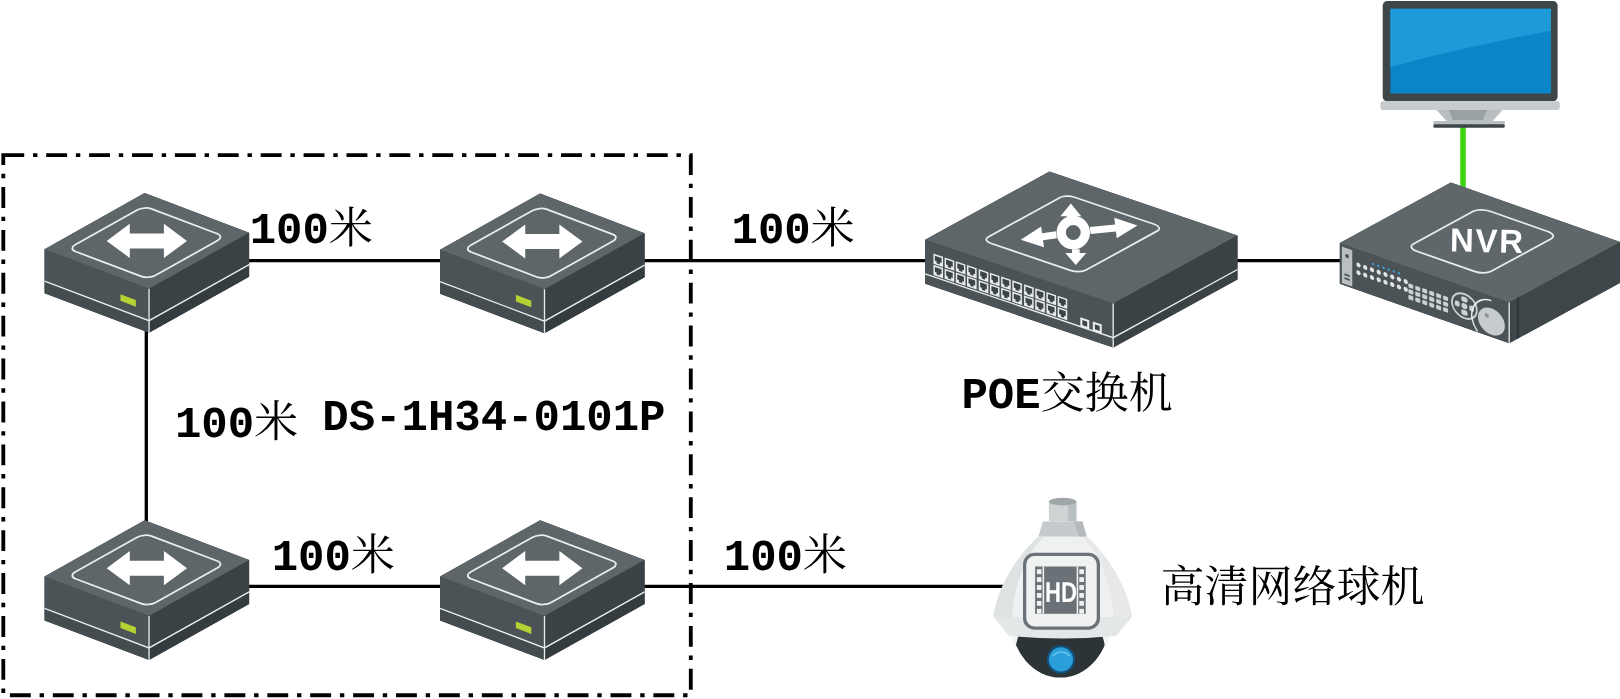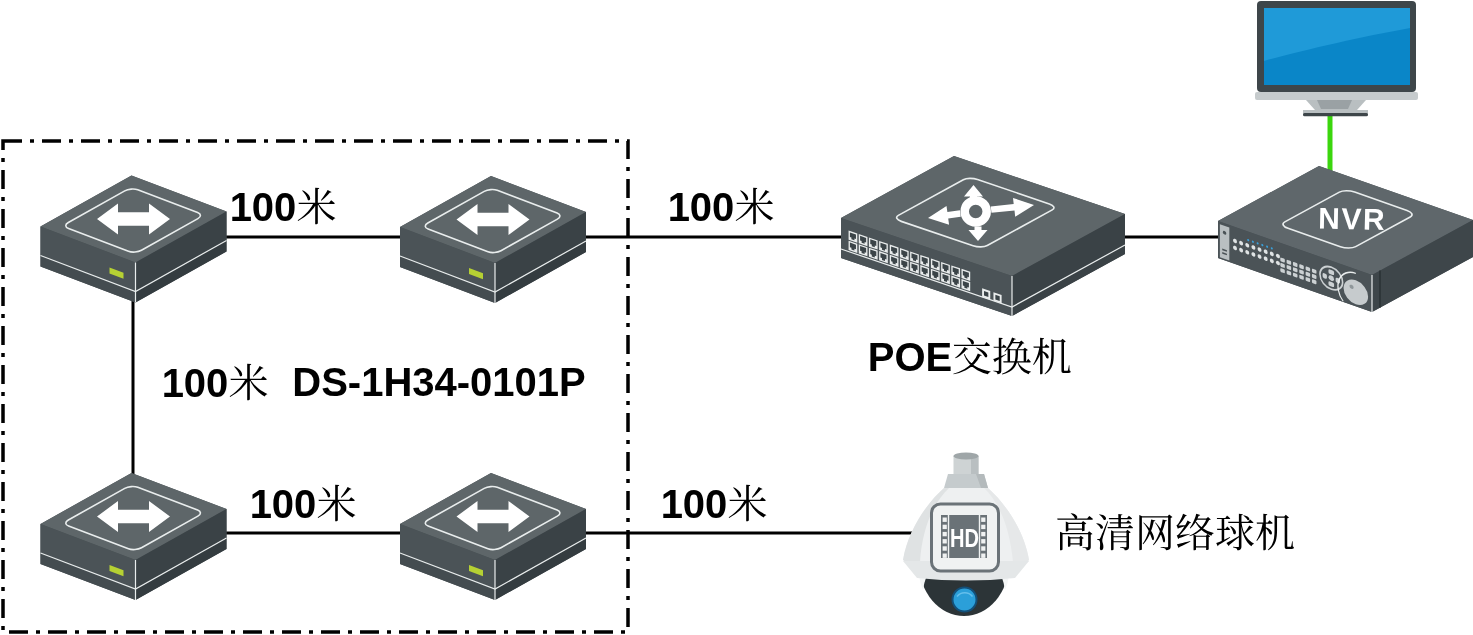--- a/index.html
+++ b/index.html
@@ -1,19 +1,19 @@
 <!DOCTYPE html>
 <html><head>
 <meta charset="utf-8">
 <style>
   html,body{margin:0;padding:0;background:#ffffff;}
   #canvas{position:relative;width:1473px;height:635px;background:#ffffff;overflow:hidden;
           font-family:"Liberation Serif",serif;}
   #scene{position:absolute;left:0;top:0;}
-  .lbl{position:absolute;font-family:Liberation Sans, sans-serif;font-weight:700;font-size:40px;
+  .lbl{position:absolute;font-family:Liberation Mono, monospace;font-weight:700;font-size:40px;
        line-height:40px;color:#000;white-space:nowrap;transform:translateX(-50%);}
   .lbl.regular{font-weight:400;}
   .lbl svg.cjk{width:1em;height:1em;vertical-align:-0.12em;display:inline-block;}
 </style>
 </head>
 <body>
 
 <div id="canvas">
 <svg id="scene" width="1473" height="635" viewBox="0 0 1473 635">
   <defs>
@@ -237,21 +237,21 @@
 
 <div class="lbl" style="left:283px;top:186px;">100<svg class="cjk" viewBox="0 -880 1000 1000">
         <path d="M47 462H812L862 524Q862 524 872 517Q881 510 896 498Q910 487 926 473Q942 460 956 448Q952 432 929 432H56ZM464 838 567 827Q565 817 557 810Q550 802 530 799V-53Q530 -57 522 -63Q514 -70 502 -74Q490 -78 478 -78H464ZM429 462H504V446Q433 311 312 197Q192 83 37 7L27 22Q113 76 190 148Q267 220 328 301Q390 382 429 462ZM532 462Q567 400 616 342Q665 284 724 234Q782 184 845 146Q908 107 969 83L967 72Q946 70 929 55Q912 41 904 17Q826 60 753 125Q680 190 619 273Q559 356 517 453ZM151 771Q214 739 253 705Q292 672 312 640Q332 608 337 583Q341 557 334 541Q327 524 313 521Q299 518 280 531Q273 570 250 612Q227 654 197 694Q167 734 139 763ZM774 783 872 731Q868 723 857 719Q847 714 832 718Q783 660 727 605Q671 551 619 513L606 525Q631 555 661 597Q690 640 719 688Q749 735 774 783Z" transform="scale(1,-1)" fill="currentColor"></path>
       </svg></div>
 <div class="lbl" style="left:721px;top:186px;">100<svg class="cjk" viewBox="0 -880 1000 1000">
         <path d="M47 462H812L862 524Q862 524 872 517Q881 510 896 498Q910 487 926 473Q942 460 956 448Q952 432 929 432H56ZM464 838 567 827Q565 817 557 810Q550 802 530 799V-53Q530 -57 522 -63Q514 -70 502 -74Q490 -78 478 -78H464ZM429 462H504V446Q433 311 312 197Q192 83 37 7L27 22Q113 76 190 148Q267 220 328 301Q390 382 429 462ZM532 462Q567 400 616 342Q665 284 724 234Q782 184 845 146Q908 107 969 83L967 72Q946 70 929 55Q912 41 904 17Q826 60 753 125Q680 190 619 273Q559 356 517 453ZM151 771Q214 739 253 705Q292 672 312 640Q332 608 337 583Q341 557 334 541Q327 524 313 521Q299 518 280 531Q273 570 250 612Q227 654 197 694Q167 734 139 763ZM774 783 872 731Q868 723 857 719Q847 714 832 718Q783 660 727 605Q671 551 619 513L606 525Q631 555 661 597Q690 640 719 688Q749 735 774 783Z" transform="scale(1,-1)" fill="currentColor"></path>
       </svg></div>
 <div class="lbl" style="left:215px;top:362px;">100<svg class="cjk" viewBox="0 -880 1000 1000">
         <path d="M47 462H812L862 524Q862 524 872 517Q881 510 896 498Q910 487 926 473Q942 460 956 448Q952 432 929 432H56ZM464 838 567 827Q565 817 557 810Q550 802 530 799V-53Q530 -57 522 -63Q514 -70 502 -74Q490 -78 478 -78H464ZM429 462H504V446Q433 311 312 197Q192 83 37 7L27 22Q113 76 190 148Q267 220 328 301Q390 382 429 462ZM532 462Q567 400 616 342Q665 284 724 234Q782 184 845 146Q908 107 969 83L967 72Q946 70 929 55Q912 41 904 17Q826 60 753 125Q680 190 619 273Q559 356 517 453ZM151 771Q214 739 253 705Q292 672 312 640Q332 608 337 583Q341 557 334 541Q327 524 313 521Q299 518 280 531Q273 570 250 612Q227 654 197 694Q167 734 139 763ZM774 783 872 731Q868 723 857 719Q847 714 832 718Q783 660 727 605Q671 551 619 513L606 525Q631 555 661 597Q690 640 719 688Q749 735 774 783Z" transform="scale(1,-1)" fill="currentColor"></path>
       </svg></div>
-<div class="lbl" style="left:439px;top:362px;">DS-1H34-0101P</div>
+<div class="lbl" style="left:449px;top:362px;">DS-1H34-0101P</div>
 <div class="lbl" style="left:303px;top:483px;">100<svg class="cjk" viewBox="0 -880 1000 1000">
         <path d="M47 462H812L862 524Q862 524 872 517Q881 510 896 498Q910 487 926 473Q942 460 956 448Q952 432 929 432H56ZM464 838 567 827Q565 817 557 810Q550 802 530 799V-53Q530 -57 522 -63Q514 -70 502 -74Q490 -78 478 -78H464ZM429 462H504V446Q433 311 312 197Q192 83 37 7L27 22Q113 76 190 148Q267 220 328 301Q390 382 429 462ZM532 462Q567 400 616 342Q665 284 724 234Q782 184 845 146Q908 107 969 83L967 72Q946 70 929 55Q912 41 904 17Q826 60 753 125Q680 190 619 273Q559 356 517 453ZM151 771Q214 739 253 705Q292 672 312 640Q332 608 337 583Q341 557 334 541Q327 524 313 521Q299 518 280 531Q273 570 250 612Q227 654 197 694Q167 734 139 763ZM774 783 872 731Q868 723 857 719Q847 714 832 718Q783 660 727 605Q671 551 619 513L606 525Q631 555 661 597Q690 640 719 688Q749 735 774 783Z" transform="scale(1,-1)" fill="currentColor"></path>
       </svg></div>
 <div class="lbl" style="left:714px;top:483px;">100<svg class="cjk" viewBox="0 -880 1000 1000">
         <path d="M47 462H812L862 524Q862 524 872 517Q881 510 896 498Q910 487 926 473Q942 460 956 448Q952 432 929 432H56ZM464 838 567 827Q565 817 557 810Q550 802 530 799V-53Q530 -57 522 -63Q514 -70 502 -74Q490 -78 478 -78H464ZM429 462H504V446Q433 311 312 197Q192 83 37 7L27 22Q113 76 190 148Q267 220 328 301Q390 382 429 462ZM532 462Q567 400 616 342Q665 284 724 234Q782 184 845 146Q908 107 969 83L967 72Q946 70 929 55Q912 41 904 17Q826 60 753 125Q680 190 619 273Q559 356 517 453ZM151 771Q214 739 253 705Q292 672 312 640Q332 608 337 583Q341 557 334 541Q327 524 313 521Q299 518 280 531Q273 570 250 612Q227 654 197 694Q167 734 139 763ZM774 783 872 731Q868 723 857 719Q847 714 832 718Q783 660 727 605Q671 551 619 513L606 525Q631 555 661 597Q690 640 719 688Q749 735 774 783Z" transform="scale(1,-1)" fill="currentColor"></path>
       </svg></div>
 <div class="lbl" style="left:970px;top:336px;">POE<svg class="cjk" viewBox="0 -880 1000 1000">
         <path d="M868 729Q868 729 877 721Q886 712 900 700Q914 687 929 673Q945 659 956 646Q953 630 930 630H60L51 660H819ZM393 840Q449 827 483 807Q518 787 534 765Q551 742 554 722Q557 702 549 688Q540 674 526 671Q511 668 492 679Q485 706 468 735Q451 763 428 789Q405 814 382 832ZM615 595Q698 568 752 537Q807 506 838 475Q868 444 880 417Q891 390 888 371Q884 353 869 347Q853 341 832 352Q818 381 793 413Q768 445 735 477Q703 508 669 536Q635 564 605 585ZM320 428Q358 337 422 265Q486 193 571 139Q657 85 758 48Q860 11 971 -9L969 -21Q946 -24 929 -39Q912 -53 904 -78Q759 -41 641 24Q523 88 438 185Q352 282 303 416ZM411 558Q407 551 399 547Q391 544 374 547Q346 508 302 466Q259 425 206 387Q152 350 92 323L83 337Q132 372 177 417Q222 463 258 512Q294 561 314 605ZM751 400Q747 392 738 389Q729 385 710 388Q660 279 571 185Q481 91 350 23Q220 -45 45 -78L39 -62Q199 -19 321 55Q443 129 526 228Q608 326 652 442Z" transform="scale(1,-1)" fill="currentColor"></path>
       </svg><svg class="cjk" viewBox="0 -880 1000 1000">
         <path d="M658 538Q658 434 651 349Q644 265 622 198Q599 132 556 80Q513 28 441 -11Q369 -50 263 -80L257 -64Q350 -27 412 15Q474 58 511 109Q548 160 567 223Q586 286 591 364Q597 442 594 538ZM602 807Q599 799 590 794Q581 789 564 790Q521 694 460 615Q398 536 330 486L316 497Q353 536 388 591Q424 645 455 710Q486 775 507 843ZM698 728 740 770 815 701Q810 696 800 694Q791 692 776 691Q758 668 734 638Q710 608 683 580Q656 551 628 531H610Q630 556 649 593Q669 629 685 666Q701 703 710 728ZM828 550V521H433V550ZM651 243Q677 178 724 127Q771 76 835 42Q899 8 976 -7L976 -18Q932 -27 921 -77Q808 -38 739 39Q670 115 634 236ZM788 550 826 589 903 529Q892 516 860 510V229H798V550ZM457 231Q457 231 443 231Q429 231 406 231H395V561L408 577L469 550H457ZM740 728V698H484L498 728ZM909 310Q909 310 921 298Q933 286 949 268Q966 251 978 235Q974 219 952 219H295L287 249H870ZM37 302Q64 311 113 330Q163 350 226 376Q289 402 355 431L361 417Q316 387 249 344Q183 301 97 249Q93 228 78 222ZM276 827Q274 817 265 810Q257 803 239 801V20Q239 -7 233 -27Q227 -47 206 -60Q185 -72 141 -77Q139 -61 135 -48Q130 -35 120 -27Q111 -18 92 -12Q73 -6 43 -2V15Q43 15 58 14Q72 13 92 11Q111 9 129 8Q146 7 153 7Q167 7 171 12Q176 16 176 27V838ZM298 668Q298 668 311 657Q323 646 341 630Q358 615 372 600Q368 584 346 584H51L43 613H258Z" transform="scale(1,-1)" fill="currentColor"></path>

